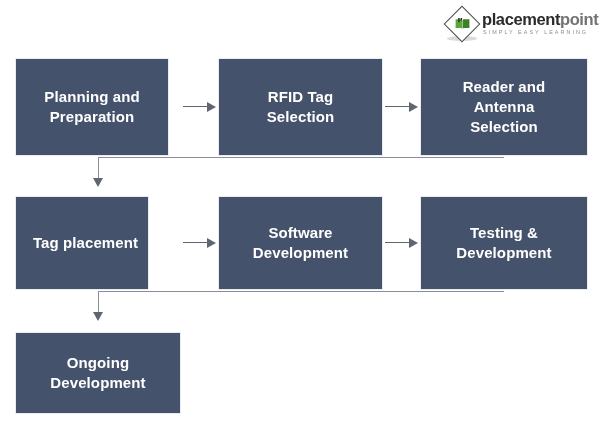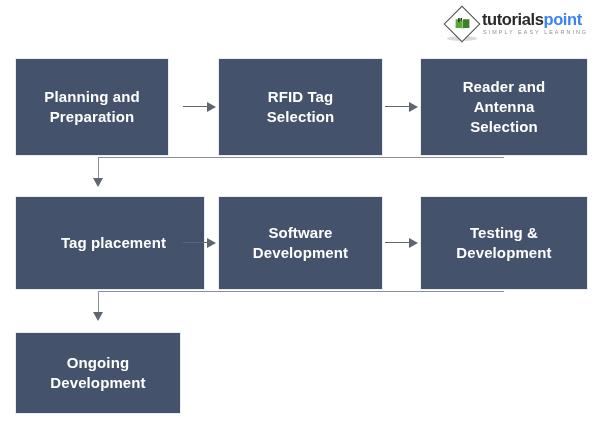--- a/index.html
+++ b/index.html
@@ -65,21 +65,21 @@
   .logo-text {
     position: absolute;
     left: 37px;
     top: 4px;
     font-size: 16.5px;
     font-weight: bold;
     letter-spacing: -0.4px;
     white-space: nowrap;
   }
   .logo-text .t1 { color: #2b2b2b; }
-  .logo-text .t2 { color: #3b82f6; }
+  .logo-text .t2 { color: #737373; }
   .logo-tag {
     position: absolute;
     left: 38px;
     top: 23px;
     font-size: 5.4px;
     color: #8b8b8b;
     letter-spacing: 2.05px;
     white-space: nowrap;
     font-weight: normal;
   }
@@ -142,21 +142,21 @@
     <div class="logo-mark">
       <div class="logo-shadow"></div>
       <div class="logo-diamond"></div>
       <svg class="logo-book" viewBox="0 0 15 12">
         <path d="M0.6 1.2 L6.6 1.2 L7.3 2.6 L7.3 11 L6.5 10 L0.6 10 Z" fill="#5aa839"></path>
         <path d="M14.4 1.2 L8.4 1.2 L7.7 2.6 L7.7 11 L8.5 10 L14.4 10 Z" fill="#3f7f2a"></path>
         <rect x="3.2" y="0" width="1.5" height="4.2" fill="#2b2b2b"></rect>
         <rect x="5.6" y="0" width="1.5" height="2.6" fill="#2b2b2b"></rect>
       </svg>
     </div>
-    <div class="logo-text"><span class="t1">tutorials</span><span class="t2">point</span></div>
+    <div class="logo-text"><span class="t1">placement</span><span class="t2">point</span></div>
     <div class="logo-tag">SIMPLY EASY LEARNING</div>
   </div>
 
   <div class="node" style="left:15px; top:58px; width:154px; height:98px;">
     <div>
       <span>Planning and</span>
       <span>Preparation</span>
     </div>
   </div>
 
@@ -177,21 +177,21 @@
 
   <div class="conn conn-h" style="left:183px; top:106px; width:26px;"></div>
   <div class="arrow-right" style="left:207px; top:102px;"></div>
 
   <div class="conn conn-h" style="left:385px; top:106px; width:26px;"></div>
   <div class="arrow-right" style="left:409px; top:102px;"></div>
 
   <div class="elbow" style="left:98px; top:157px; width:406px; height:22px;"></div>
   <div class="arrow-down" style="left:93px; top:178px;"></div>
 
-  <div class="node" style="left:15px; top:196px; width:190px; height:94px;padding-left:15px;">
+  <div class="node" style="left:15px; top:196px; width:134px; height:94px;padding-left:15px;">
     <div>
       <span>Tag placement</span>
     </div>
   </div>
 
   <div class="node" style="left:218px; top:196px; width:165px; height:94px;">
     <div>
       <span>Software</span>
       <span>Development</span>
     </div>

